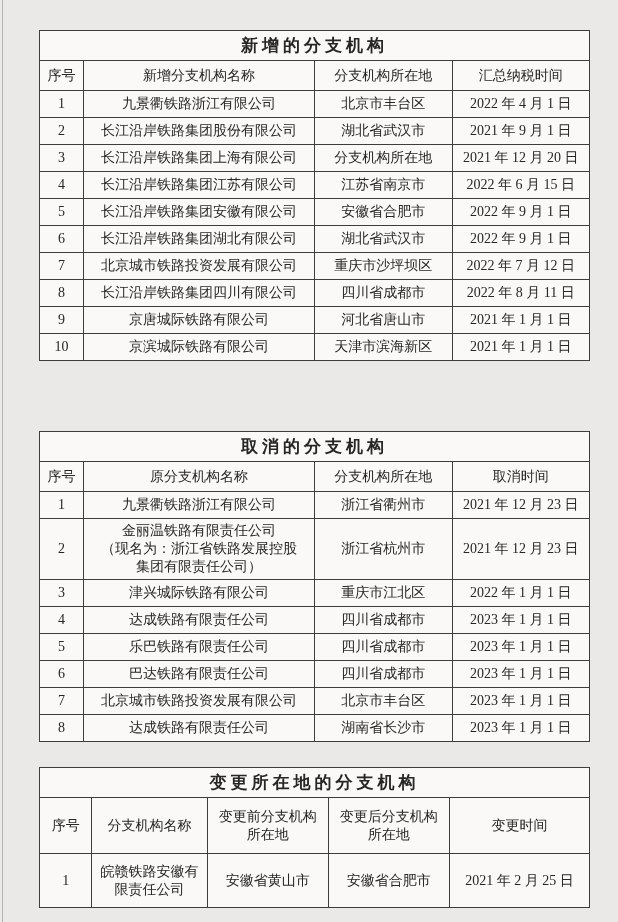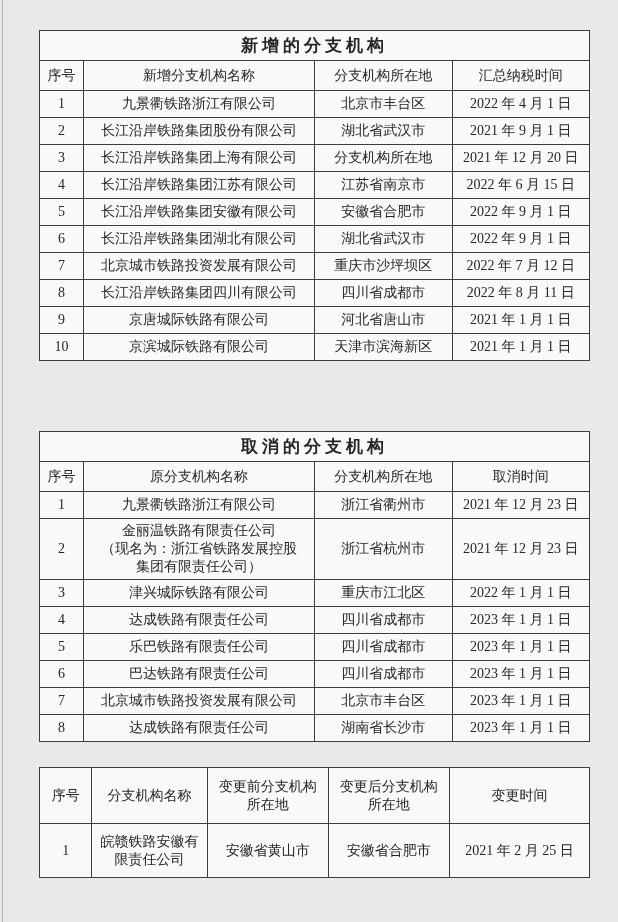--- a/index.html
+++ b/index.html
@@ -229,20 +229,23 @@
       <table>
         <colgroup>
           <col style="width: 9.5%;">
           <col style="width: 21%;">
           <col style="width: 22%;">
           <col style="width: 22%;">
           <col style="width: 25.5%;">
         </colgroup>
         <tbody>
           <tr>
+            <td colspan="5" class="title-cell">变更所在地的分支机构</td>
+          </tr>
+          <tr>
             <th>序号</th>
             <th>分支机构名称</th>
             <th>变更前分支机构<br>所在地</th>
             <th>变更后分支机构<br>所在地</th>
             <th>变更时间</th>
           </tr>
           <tr>
             <td class="body-cell">1</td>
             <td class="body-cell">皖赣铁路安徽有<br>限责任公司</td>
             <td class="body-cell">安徽省黄山市</td>

